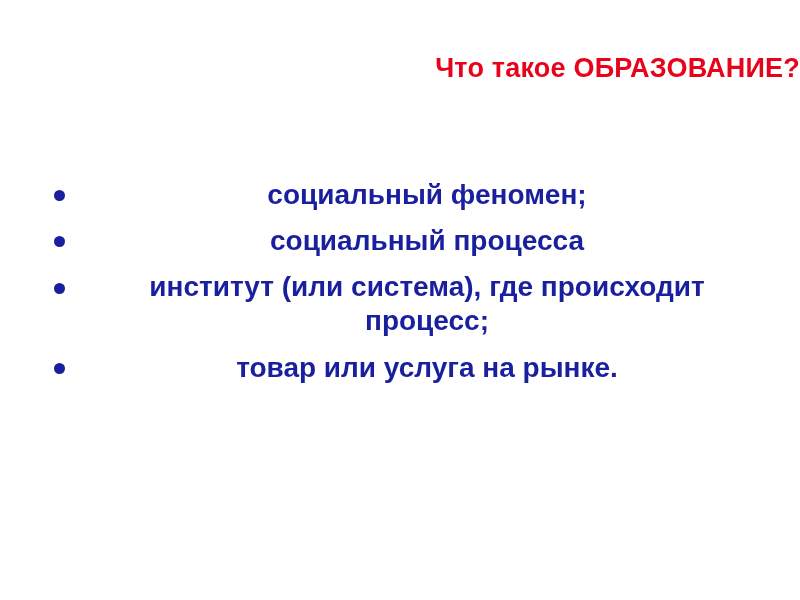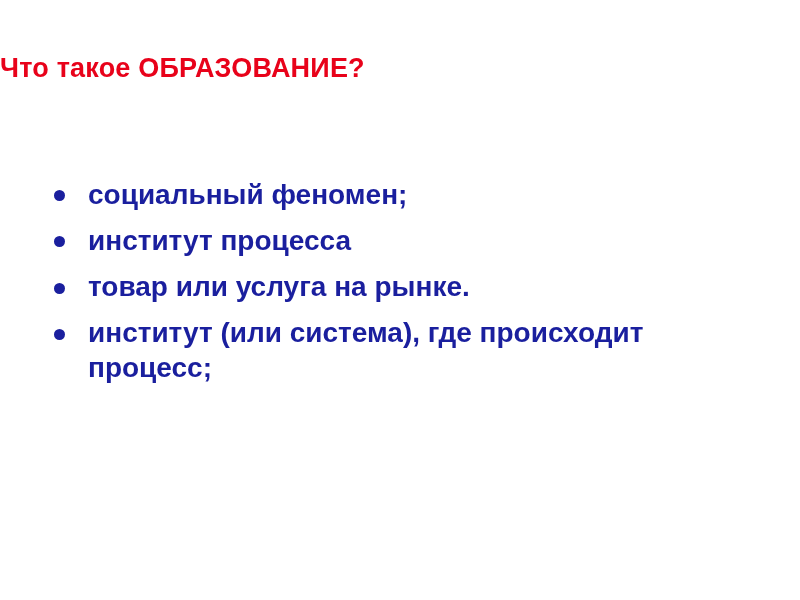--- a/index.html
+++ b/index.html
@@ -19,21 +19,21 @@
     width: 800px;
     height: 600px;
     box-sizing: border-box;
     background: #ffffff;
   }
   .slide-title {
     position: absolute;
     left: 0;
     top: 54px;
     width: 800px;
-    text-align: left;
+    text-align: right;
     font-size: 27px;
     font-weight: bold;
     color: #e8021a;
     letter-spacing: 0.2px;
     line-height: 1.1;
   }
   .bullet-list {
     position: absolute;
     left: 46px;
     top: 178px;
@@ -57,41 +57,42 @@
     left: 8px;
     top: 0.44em;
     width: 11px;
     height: 11px;
     border-radius: 50%;
     background: #1a1f9e;
     display: block;
   }
   .bullet-text {
     display: block;
+    text-align: center;
   }
 </style>
 </head>
 <body>
 
 <div class="slide">
 
   <div class="slide-title">Что такое ОБРАЗОВАНИЕ?</div>
 
   <ul class="bullet-list">
     <li class="bullet-item">
       <span class="dot"></span>
       <span class="bullet-text">социальный феномен;</span>
     </li>
     <li class="bullet-item">
       <span class="dot"></span>
-      <span class="bullet-text">институт процесса</span>
+      <span class="bullet-text">социальный процесса</span>
+    </li>
+    <li class="bullet-item">
+      <span class="dot"></span>
+      <span class="bullet-text">институт (или система), где происходит процесс;</span>
     </li>
     <li class="bullet-item">
       <span class="dot"></span>
       <span class="bullet-text">товар или услуга на рынке.</span>
-    </li>
-    <li class="bullet-item">
-      <span class="dot"></span>
-      <span class="bullet-text">институт (или система), где происходит процесс;</span>
     </li>
   </ul>
 
 </div>
 
 </body></html>

